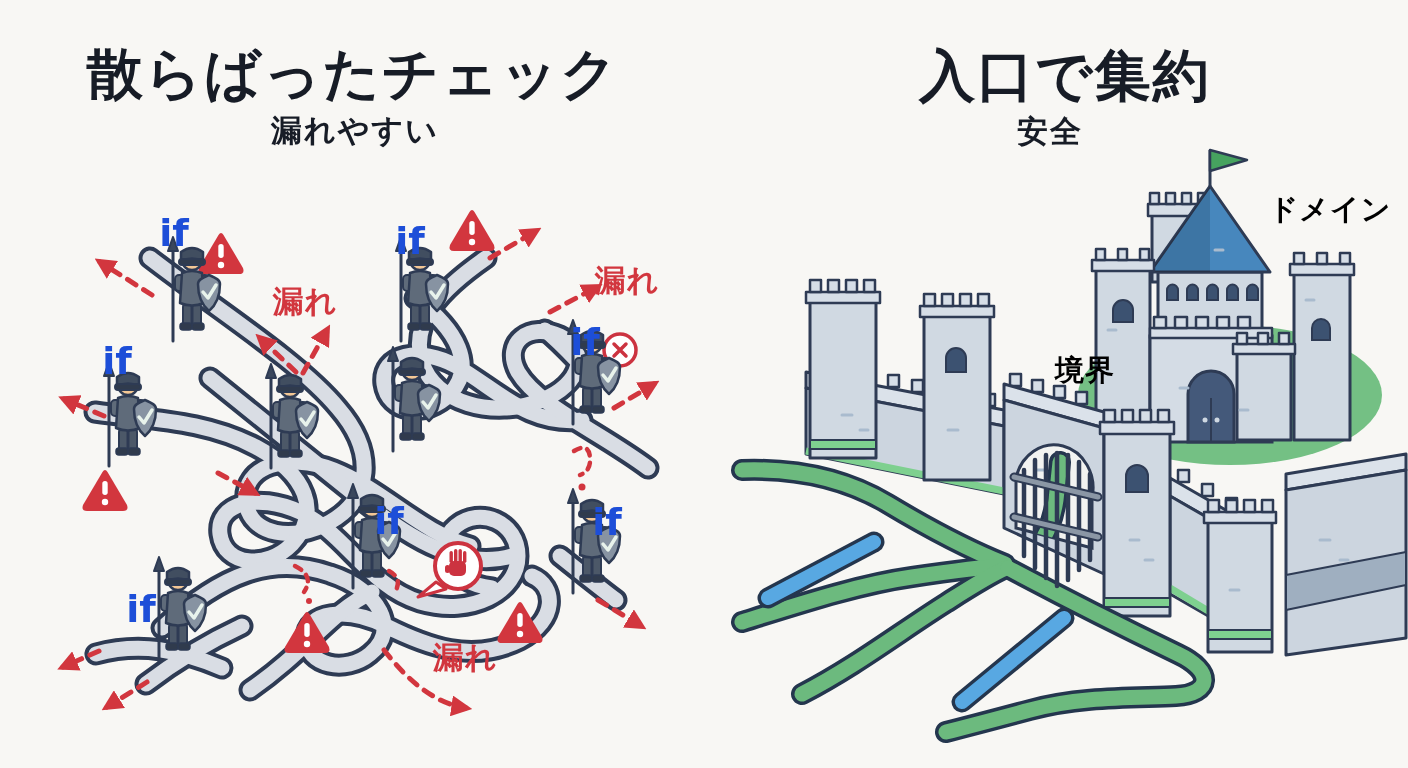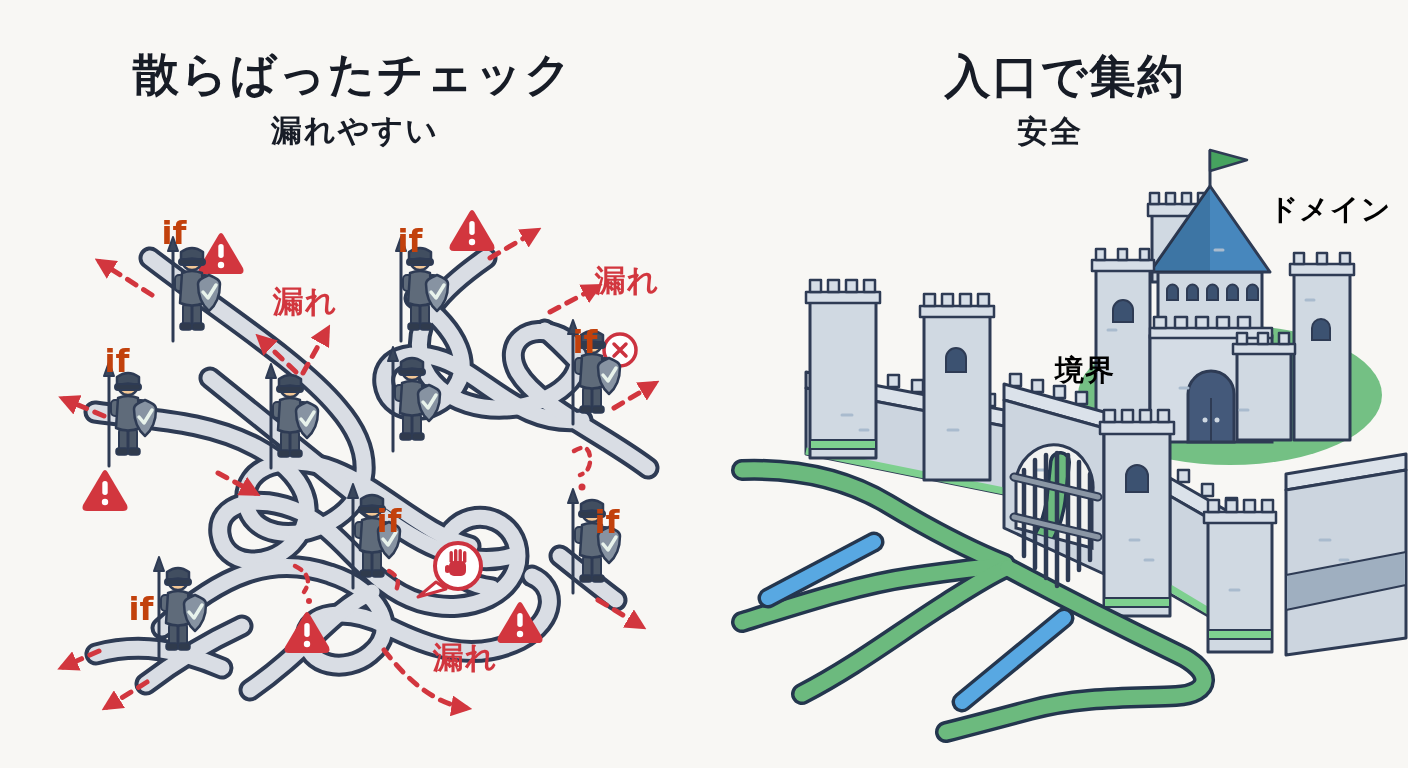--- a/index.html
+++ b/index.html
@@ -1,23 +1,23 @@
 <!DOCTYPE html>
 <html><head>
 <meta charset="utf-8">
 <style>
   html,body{margin:0;padding:0;}
   body{background:#e8e8e8;font-family:"DejaVu Sans","Liberation Sans",sans-serif;}
   .canvas{position:relative;width:1408px;height:768px;background:#f8f7f4;overflow:hidden;margin:0 auto;}
   svg.art{position:absolute;left:0;top:0;width:1408px;height:768px;display:block;}
   .labels{position:absolute;left:0;top:0;width:100%;height:100%;pointer-events:none;}
   .lbl{position:absolute;transform:translate(-50%,-50%);white-space:nowrap;color:#171c26;font-weight:700;}
-  .title{font-size:46px;letter-spacing:2px;text-align:center;}
+  .title{font-size:56px;letter-spacing:2px;text-align:center;}
   .subtitle{font-size:31px;letter-spacing:2px;}
-  .if-lbl{font-size:32px;color:#c2410c;}
+  .if-lbl{font-size:38px;color:#1d4ed8;}
   .leak-lbl{font-size:31px;color:#d2363e;letter-spacing:1px;}
   .castle-lbl{font-size:29px;color:#000000;letter-spacing:1px;}
   
   .road-o{fill:none;stroke:#2e3b54;stroke-width:23;stroke-linecap:round;stroke-linejoin:round;}
   .road-i{fill:none;stroke:#d9dde4;stroke-width:15;stroke-linecap:round;stroke-linejoin:round;}
   
   .red-dash{stroke:#d2363e;stroke-width:5;stroke-dasharray:10 9;fill:none;stroke-linecap:round;marker-end:url(#arr);}
   .squig{stroke:#d2363e;stroke-width:4.5;stroke-dasharray:7 7;fill:none;stroke-linecap:round;}
   
   .wall{fill:#ccd5df;stroke:#2e3b54;stroke-width:3;stroke-linejoin:round;}

